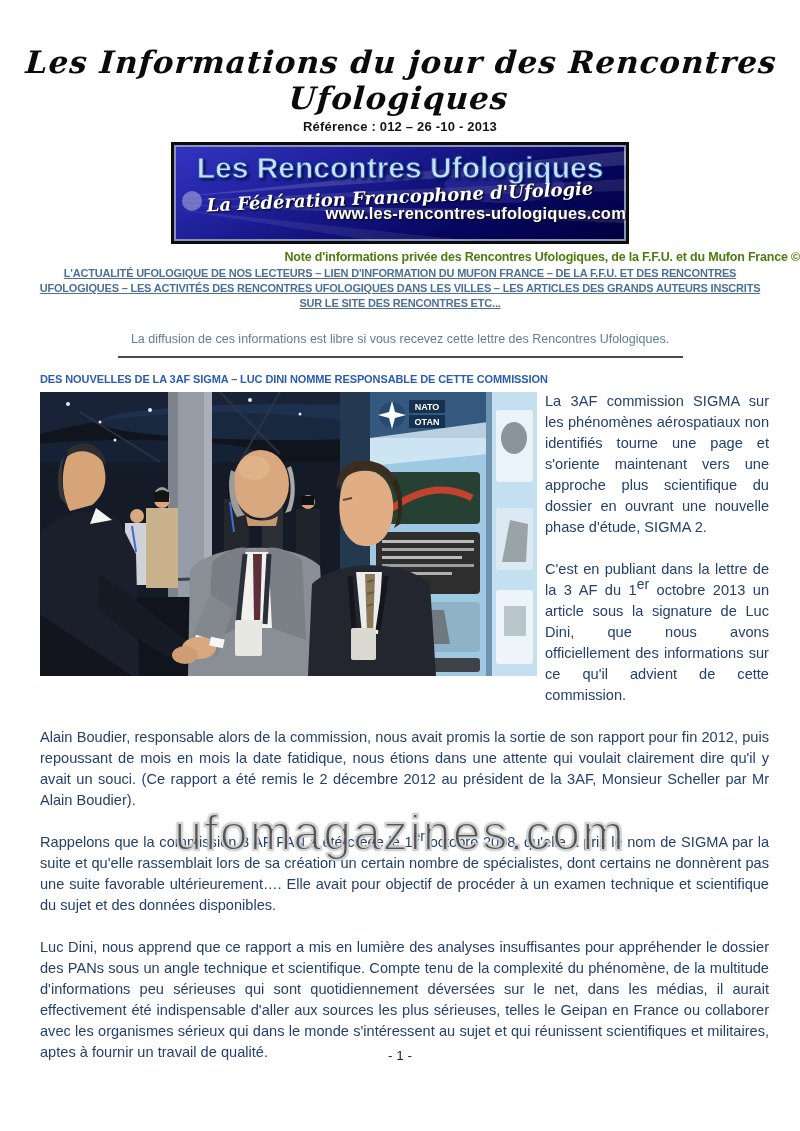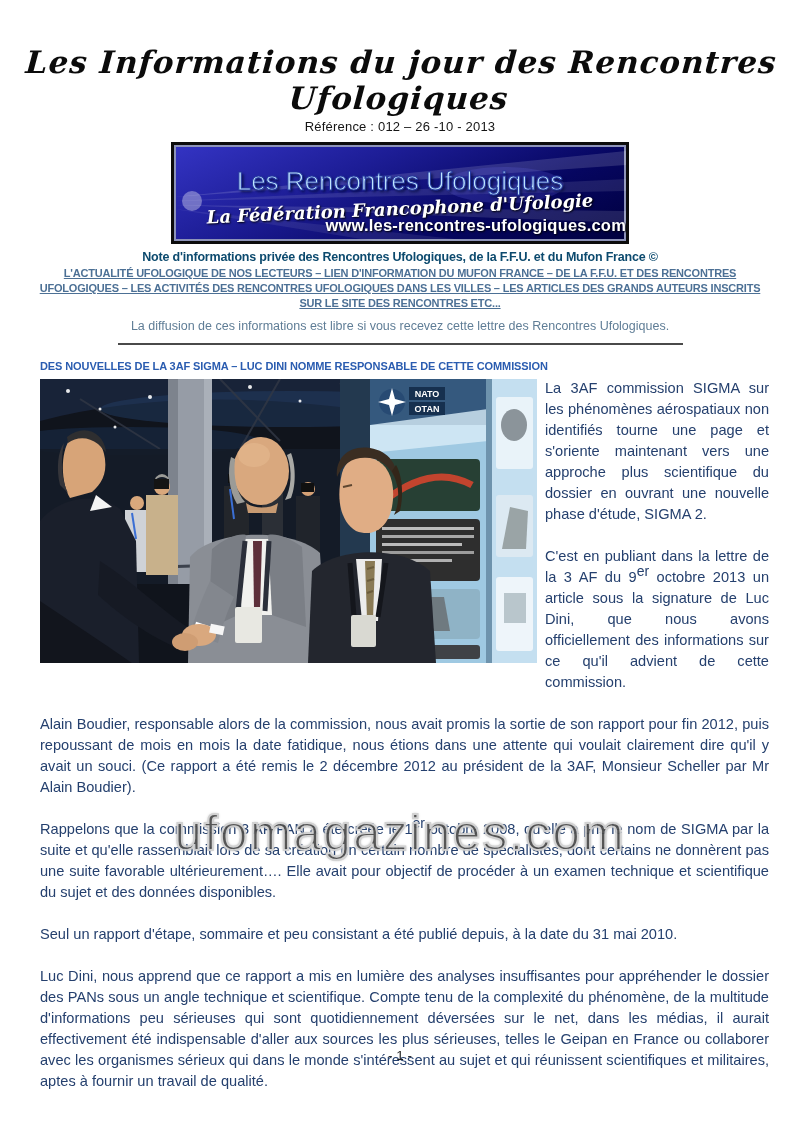--- a/index.html
+++ b/index.html
@@ -2,39 +2,39 @@
 <html><head>
 <meta charset="utf-8">
 <style>
   html,body{margin:0;padding:0;background:#fff;}
   .page{position:relative;width:800px;height:1131px;background:#ffffff;overflow:hidden;
         font-family:"Liberation Sans","DejaVu Sans",sans-serif;color:#25406e;}
 
   .doc-title{margin:44px 0 0;text-align:center;font-family:"DejaVu Serif",serif;
              font-style:italic;font-weight:bold;font-size:31px;color:#0b0b0b;
              letter-spacing:1px;transform:skewX(-4deg);}
-  .reference{text-align:center;font-weight:normal;font-size:13px;color:#151515;margin-top:3px;letter-spacing:.2px;}
+  .reference{text-align:center;font-weight:bold;font-size:13px;color:#151515;margin-top:3px;letter-spacing:.2px;}
 
   .banner{position:relative;width:452px;height:96px;margin:8px auto 0;border:3px solid #0c0c0c;
           background:linear-gradient(155deg,#3434c4 0%,#1d1d96 35%,#060660 70%,#00003e 100%);
           box-shadow:inset 0 0 0 2px #8d93b8;overflow:hidden;}
   .banner svg.rays{position:absolute;left:0;top:0;width:100%;height:100%;}
-  .banner-title{position:relative;text-align:center;margin-top:21px;font-size:26px;font-weight:normal;
+  .banner-title{position:relative;text-align:center;margin-top:6px;font-size:30px;font-weight:bold;
                 color:#bfe6ff;-webkit-text-stroke:1px #24379f;text-shadow:2px 2px 3px #040c3e;
                 letter-spacing:0px;}
   .banner-script{position:relative;text-align:center;font-family:"DejaVu Serif",serif;font-style:italic;
                  font-weight:bold;color:#ffffff;font-size:18px;transform:rotate(-2.5deg);
                  margin-top:1px;text-shadow:1px 1px 2px #000;}
   .banner-url{position:relative;text-align:right;padding-left:38px;font-weight:bold;color:#ffffff;
               font-size:16.5px;margin-top:-3px;text-shadow:1px 1px 2px #000;letter-spacing:.2px;}
 
-  .note1{text-align:center;font-size:12.5px;font-weight:bold;color:#0c4a6e;margin-top:6px;letter-spacing:-.2px;}
+  .note1{text-align:right;font-size:12.5px;font-weight:bold;color:#4d7c0f;margin-top:6px;letter-spacing:-.2px;}
   .note2{text-align:center;font-size:11px;font-weight:bold;color:#4c7095;width:736px;margin:2px auto 0;
          letter-spacing:-.2px;line-height:15px;text-decoration:underline;}
-  .note3{text-align:center;font-size:12.5px;color:#5f7d96;margin-top:8px;}
+  .note3{text-align:center;font-size:12.5px;color:#5f7d96;margin-top:21px;}
   .rule{border:none;border-top:2px solid #4a4a4a;width:565px;margin:10px auto 0;}
 
   .heading{margin:15px 40px 6px;font-size:11px;font-weight:bold;color:#2a5cb0;letter-spacing:-.1px;}
 
   .article{margin:0 31px 0 40px;font-size:14.6px;line-height:21px;color:#25406e;text-align:justify;}
   .article p{margin:0 0 21px;}
   .article sup{font-size:14px;vertical-align:super;line-height:0;}
   .photo{float:left;width:497px;height:300px;margin:1px 8px 7px 0;}
   .photo svg{display:block;width:497px;height:284px;}
 
@@ -213,23 +213,22 @@
         <g>
           <ellipse cx="159" cy="256" rx="17" ry="11" fill="#d9a87e"></ellipse>
           <ellipse cx="145" cy="263" rx="13" ry="9" fill="#cf9d73"></ellipse>
           <rect x="170" y="246" width="14" height="9" fill="#f6f6f6" transform="rotate(12 177 250)"></rect>
         </g>
         <path d="M0,222 C30,242 60,262 92,284 L0,284 Z" fill="#12151d"></path>
       </svg>
     </div>
 
     <p>La 3AF commission SIGMA sur les phénomènes aérospatiaux non identifiés tourne une page et s'oriente maintenant vers une approche plus scientifique du dossier en ouvrant une nouvelle phase d'étude, SIGMA 2.</p>
-    <p><span>C'est en publiant dans la lettre de la 3 AF du 9</span><sup>er</sup><span> octobre 2013 un article sous la signature de Luc Dini, que nous avons officiellement des informations sur ce qu'il advient de cette commission.</span></p>
+    <p><span>C'est en publiant dans la lettre de la 3 AF du 1</span><sup>er</sup><span> octobre 2013 un article sous la signature de Luc Dini, que nous avons officiellement des informations sur ce qu'il advient de cette commission.</span></p>
     <p>Alain Boudier, responsable alors de la commission, nous avait promis la sortie de son rapport pour fin 2012, puis repoussant de mois en mois la date fatidique, nous étions dans une attente qui voulait clairement dire  qu'il y avait un souci. (Ce rapport a été remis le 2 décembre 2012 au président de la 3AF, Monsieur  Scheller par Mr Alain Boudier).</p>
     <p><span>Rappelons que la commission 3 AF PAN a été créée le 1</span><sup>er</sup><span> octobre 2008, qu'elle a pris le nom de SIGMA par la suite et qu'elle rassemblait lors de sa création un certain nombre de spécialistes, dont certains ne donnèrent pas une suite favorable ultérieurement…. Elle avait pour objectif de procéder à un examen technique et scientifique du sujet et des données disponibles.</span></p>
-    <p>Seul un rapport d'étape, sommaire et peu consistant a été publié depuis, à la date du 31 mai 2010.</p>
     <p>Luc Dini, nous apprend que ce rapport a mis en lumière des analyses insuffisantes pour appréhender le dossier des PANs sous un angle technique et scientifique. Compte tenu de la complexité du phénomène, de la multitude d'informations peu sérieuses qui sont quotidiennement déversées sur le net, dans les médias, il aurait effectivement été indispensable d'aller aux sources les plus sérieuses, telles le Geipan en France ou collaborer avec les organismes sérieux qui dans le monde s'intéressent au sujet et qui réunissent scientifiques et militaires, aptes à fournir un travail de qualité.</p>
 
   </div>
 
   <div class="watermark">ufomagazines.com</div>
   <div class="footer">- 1 -</div>
 </div>
 
 </body></html>

